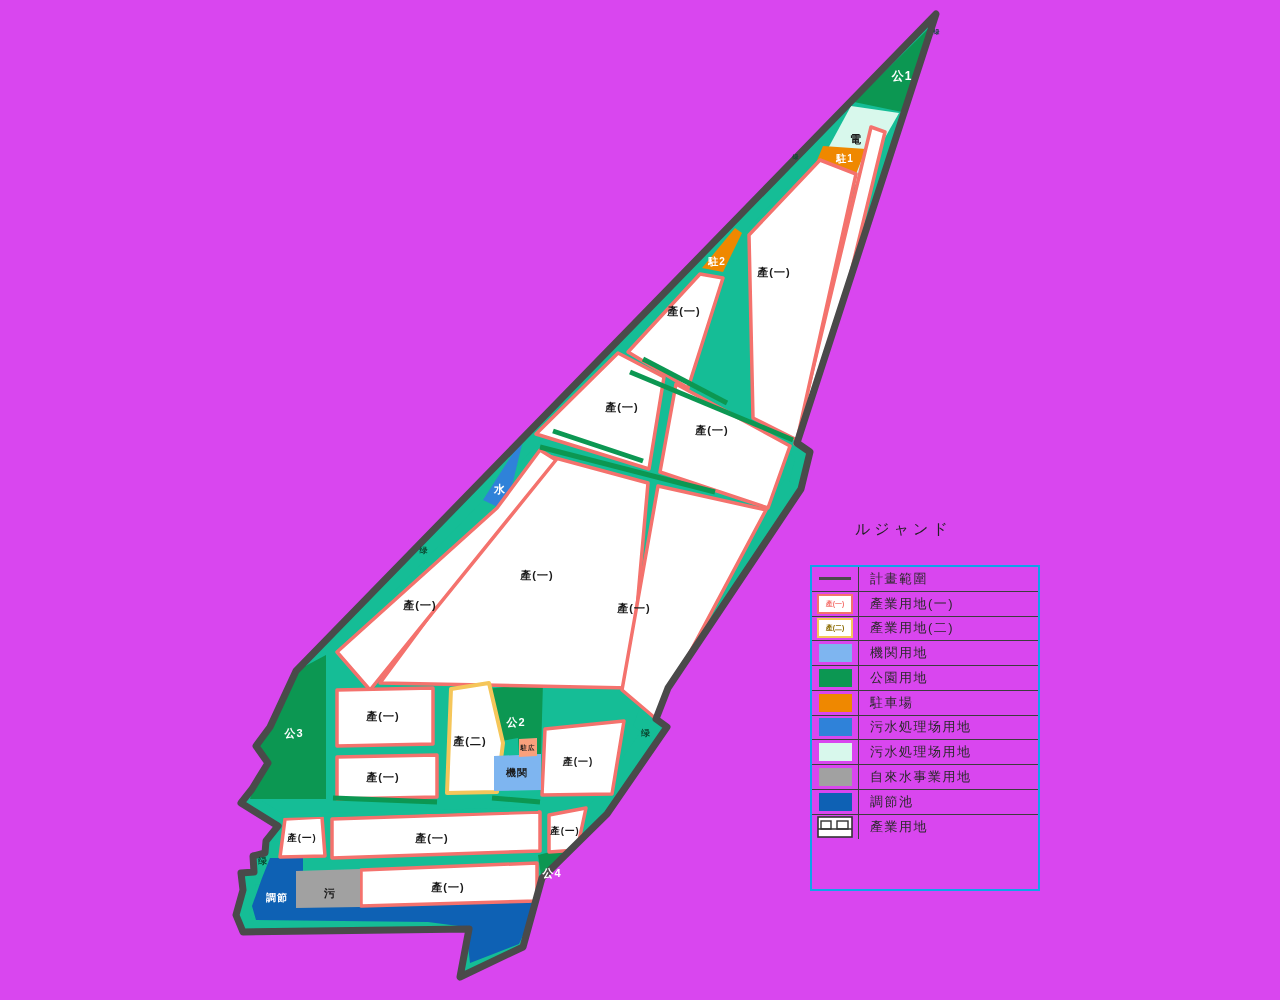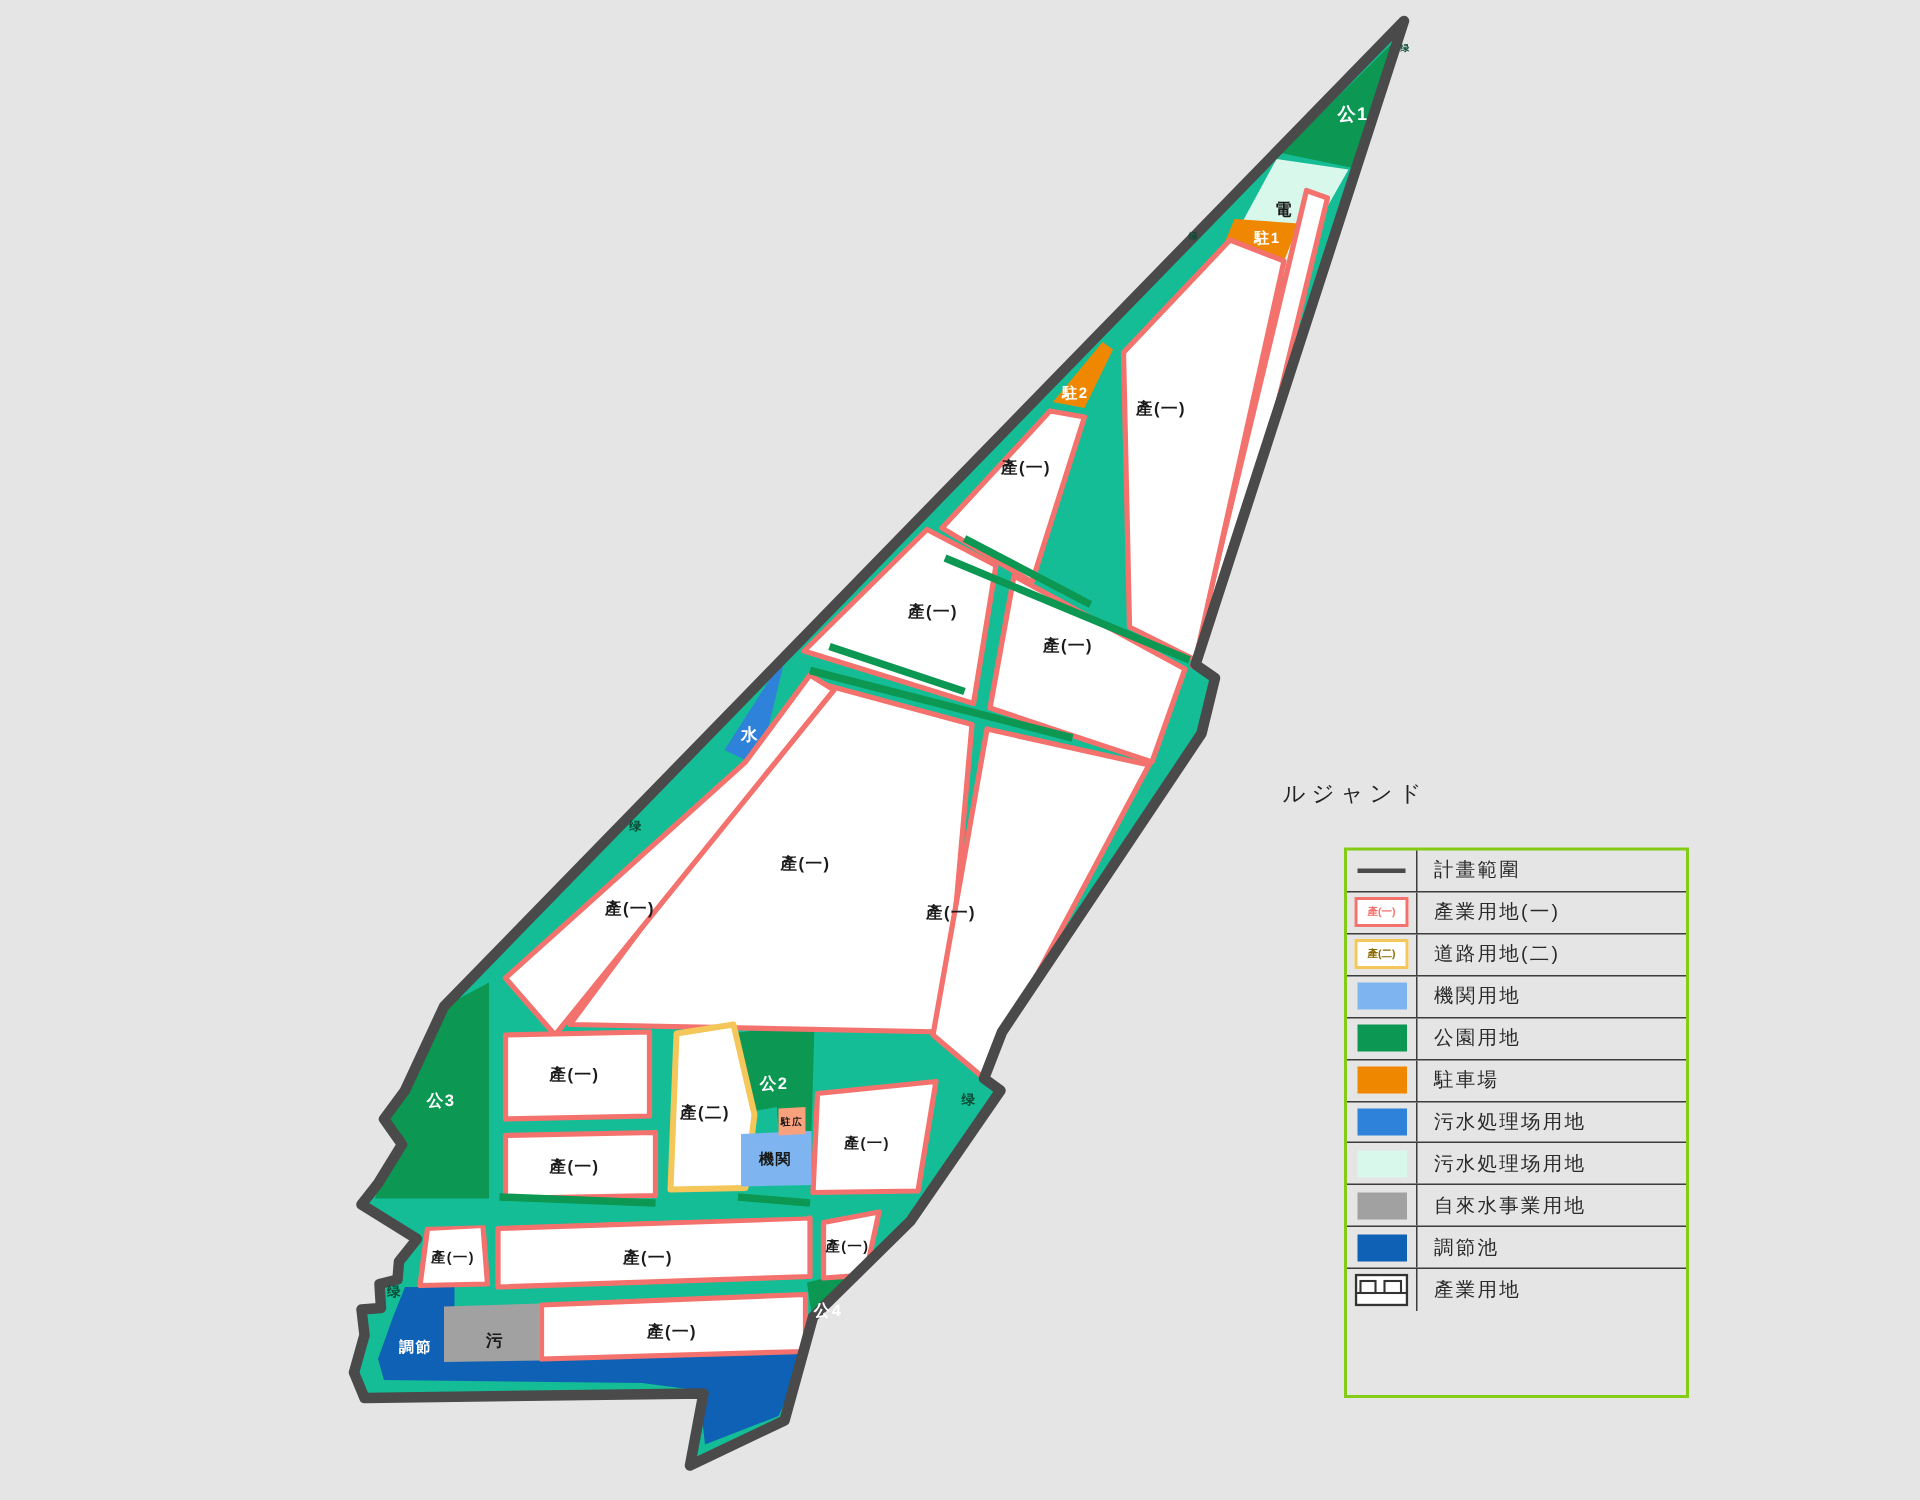--- a/index.html
+++ b/index.html
@@ -1,25 +1,25 @@
 <!DOCTYPE html>
 <html><head>
 <meta charset="utf-8">
 <style>
   html,body{margin:0;padding:0;background:#fff;}
-  #screen{position:relative;width:1280px;height:1000px;background:#e5e5e5;overflow:hidden;
+  #screen{position:relative;width:1280px;height:1000px;background:#d946ef;overflow:hidden;
           font-family:"Liberation Sans",sans-serif;}
   #mapsvg{position:absolute;left:0;top:0;}
   .zlab{font-family:"Liberation Sans",sans-serif;font-weight:600;fill:#1a1a1a;letter-spacing:1px;}
   .zlab.white{fill:#ffffff;}
   .zlab.green{fill:#0b4a33;}
   
   #legend-title{position:absolute;left:855px;top:520px;font-size:15px;letter-spacing:4px;color:#222;}
-  #legend{position:absolute;left:896px;top:565px;width:230px;height:367px;
-          border:2px solid #84cc16;box-sizing:border-box;display:grid;
+  #legend{position:absolute;left:810px;top:565px;width:230px;height:326px;
+          border:2px solid #0ea5e9;box-sizing:border-box;display:grid;
           grid-template-rows:repeat(13,1fr);}
   .lrow{display:grid;grid-template-columns:47px 1fr;border-bottom:1.5px solid #3d3d3d;}
   .lrow:last-child{border-bottom:none;}
   .lswatch-cell{border-right:1.5px solid #3d3d3d;display:flex;align-items:center;justify-content:center;}
   .llabel{display:flex;align-items:center;padding-left:11px;font-size:13px;color:#2a2a2a;
           letter-spacing:1.5px;white-space:nowrap;}
   .sw-fill{width:33px;height:18px;}
   .sw-line{width:32px;height:0;border-top:3px solid #4a4a4a;}
   .sw-outline{width:32px;height:16px;background:#fff;border:2px solid;display:flex;
               align-items:center;justify-content:center;font-size:7px;font-weight:700;letter-spacing:0;}
@@ -145,21 +145,21 @@
     <div class="lswatch-cell">
       <div class="sw-outline" style="border-color: rgb(244, 114, 109); color: rgb(244, 114, 109);">產(一)</div>
     </div>
     <div class="llabel">產業用地(一)</div>
   </div>
 
   <div class="lrow">
     <div class="lswatch-cell">
       <div class="sw-outline" style="border-color: rgb(245, 198, 90); color: rgb(138, 106, 0);">產(二)</div>
     </div>
-    <div class="llabel">道路用地(二)</div>
+    <div class="llabel">產業用地(二)</div>
   </div>
 
   <div class="lrow">
     <div class="lswatch-cell">
       <div class="sw-fill" style="background-color: rgb(126, 181, 240);"></div>
     </div>
     <div class="llabel">機関用地</div>
   </div>
 
   <div class="lrow">

